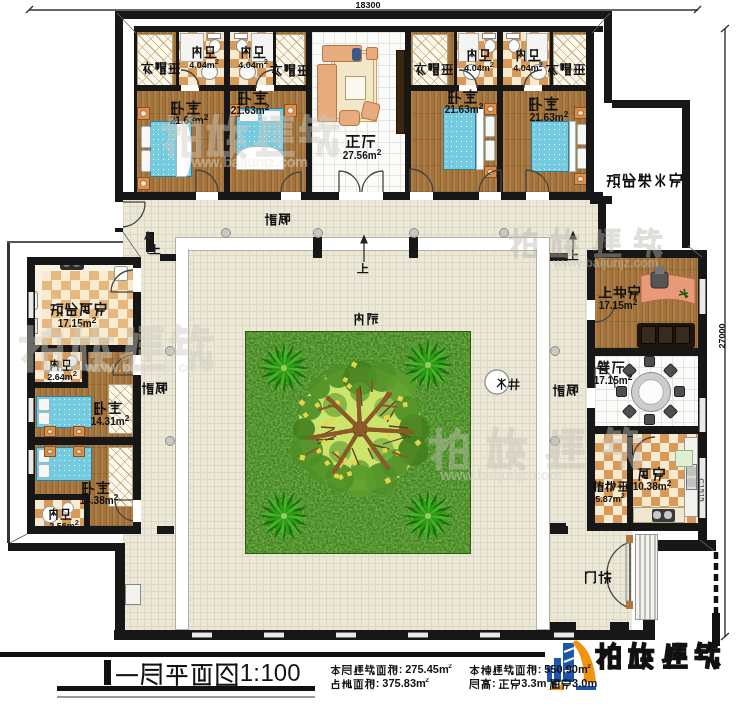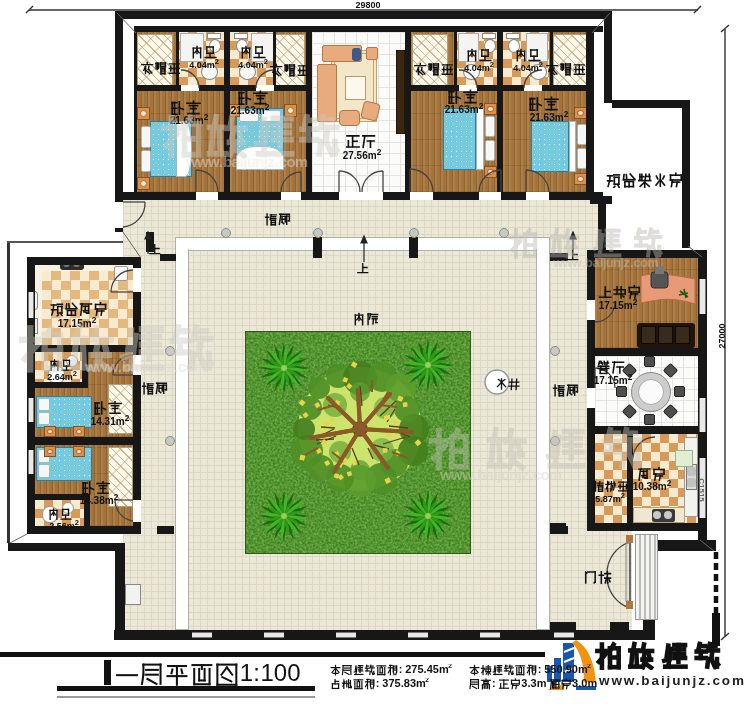--- a/index.html
+++ b/index.html
@@ -1258,21 +1258,21 @@
 <div class="lat" style="left:362px;top:154px;font-size:10px;transform:translate(-50%,-50%)">27.56m<sup>2</sup></div>
 <div class="lat" style="left:77px;top:322px;font-size:10px;transform:translate(-50%,-50%)">17.15m<sup>2</sup></div>
 <div class="lat" style="left:62px;top:375px;font-size:9px;transform:translate(-50%,-50%)">2.64m<sup>2</sup></div>
 <div class="lat" style="left:110px;top:420px;font-size:10px;transform:translate(-50%,-50%)">14.31m<sup>2</sup></div>
 <div class="lat" style="left:99px;top:499px;font-size:10px;transform:translate(-50%,-50%)">14.38m<sup>2</sup></div>
 <div class="lat" style="left:64px;top:524px;font-size:9px;transform:translate(-50%,-50%)">2.56m<sup>2</sup></div>
 <div class="lat" style="left:618px;top:304px;font-size:10px;transform:translate(-50%,-50%)">17.15m<sup>2</sup></div>
 <div class="lat" style="left:613px;top:379px;font-size:10px;transform:translate(-50%,-50%)">17.15m<sup>2</sup></div>
 <div class="lat" style="left:610px;top:497px;font-size:9px;transform:translate(-50%,-50%)">5.87m<sup>2</sup></div>
 <div class="lat" style="left:652px;top:485px;font-size:10px;transform:translate(-50%,-50%)">10.38m<sup>2</sup></div>
-<div class="lat" style="left:368px;top:5px;font-size:9px;transform:translate(-50%,-50%)">29800</div>
+<div class="lat" style="left:368px;top:5px;font-size:9px;transform:translate(-50%,-50%)">18300</div>
 <div class="lat" style="left:722px;top:336px;font-size:9px;transform:translate(-50%,-50%) rotate(-90deg)">27000</div>
 <div class="lat" style="left:701px;top:490px;font-size:8px;color:#666;transform:translate(-50%,-50%) rotate(90deg)">C1515</div>
 
 <i class="t lt" style="left:115px;top:661px;font-size:24px">
       <svg width="185.56799999999998" height="25.44" viewBox="0 0 773.1999999999999 106" style="display: block;">
         <line x1="8.64" y1="59" x2="91.36" y2="59" stroke="#111" stroke-width="8.5" stroke-linecap="square"></line>
         <line x1="118.28" y1="15" x2="189.72" y2="15" stroke="#111" stroke-width="8.5" stroke-linecap="square"></line>
         <line x1="118.28" y1="15" x2="118.28" y2="57" stroke="#111" stroke-width="8.5" stroke-linecap="square"></line>
         <line x1="189.72" y1="15" x2="189.72" y2="95" stroke="#111" stroke-width="8.5" stroke-linecap="square"></line>
         <line x1="129.56" y1="37" x2="178.44" y2="37" stroke="#111" stroke-width="8.5" stroke-linecap="square"></line>
@@ -1602,21 +1602,20 @@
         <line x1="391.56" y1="39" x2="391.56" y2="63" stroke="#111" stroke-width="17" stroke-linecap="square"></line>
         <line x1="376.52" y1="63" x2="410.36" y2="63" stroke="#111" stroke-width="17" stroke-linecap="square"></line>
         <line x1="421.64" y1="35" x2="455.48" y2="35" stroke="#111" stroke-width="17" stroke-linecap="square"></line>
         <line x1="434.8" y1="35" x2="431.04" y2="67" stroke="#111" stroke-width="17" stroke-linecap="square"></line>
         <line x1="419.76" y1="67" x2="416" y2="95" stroke="#111" stroke-width="17" stroke-linecap="square"></line>
         <line x1="431.04" y1="67" x2="444.2" y2="95" stroke="#111" stroke-width="17" stroke-linecap="square"></line>
         <line x1="451.72" y1="67" x2="451.72" y2="95" stroke="#111" stroke-width="17" stroke-linecap="square"></line>
         <line x1="446.08" y1="95" x2="455.48" y2="87" stroke="#111" stroke-width="17" stroke-linecap="square"></line>
       </svg>
     </i>
-<div class="lat lt" style="left:599px;top:673px;font-size:13.5px;letter-spacing:1.9px;color:#222;font-weight:bold">www.baijunjz.com</div>
 
 <i class="t hv wm lt" style="left:160px;top:112px;font-size:44px;color:#cfccc2">
       <svg width="183.04000000000002" height="46.64" viewBox="0 0 416 106" style="display: block;">
         <line x1="25.56" y1="13" x2="25.56" y2="99" stroke="rgb(207, 204, 194)" stroke-width="13" stroke-linecap="square"></line>
         <line x1="8.64" y1="37" x2="42.48" y2="37" stroke="rgb(207, 204, 194)" stroke-width="13" stroke-linecap="square"></line>
         <line x1="38.72" y1="49" x2="14.28" y2="77" stroke="rgb(207, 204, 194)" stroke-width="13" stroke-linecap="square"></line>
         <line x1="55.64" y1="27" x2="55.64" y2="97" stroke="rgb(207, 204, 194)" stroke-width="13" stroke-linecap="square"></line>
         <line x1="55.64" y1="27" x2="87.6" y2="27" stroke="rgb(207, 204, 194)" stroke-width="13" stroke-linecap="square"></line>
         <line x1="87.6" y1="27" x2="87.6" y2="97" stroke="rgb(207, 204, 194)" stroke-width="13" stroke-linecap="square"></line>
         <line x1="55.64" y1="61" x2="87.6" y2="61" stroke="rgb(207, 204, 194)" stroke-width="13" stroke-linecap="square"></line>

